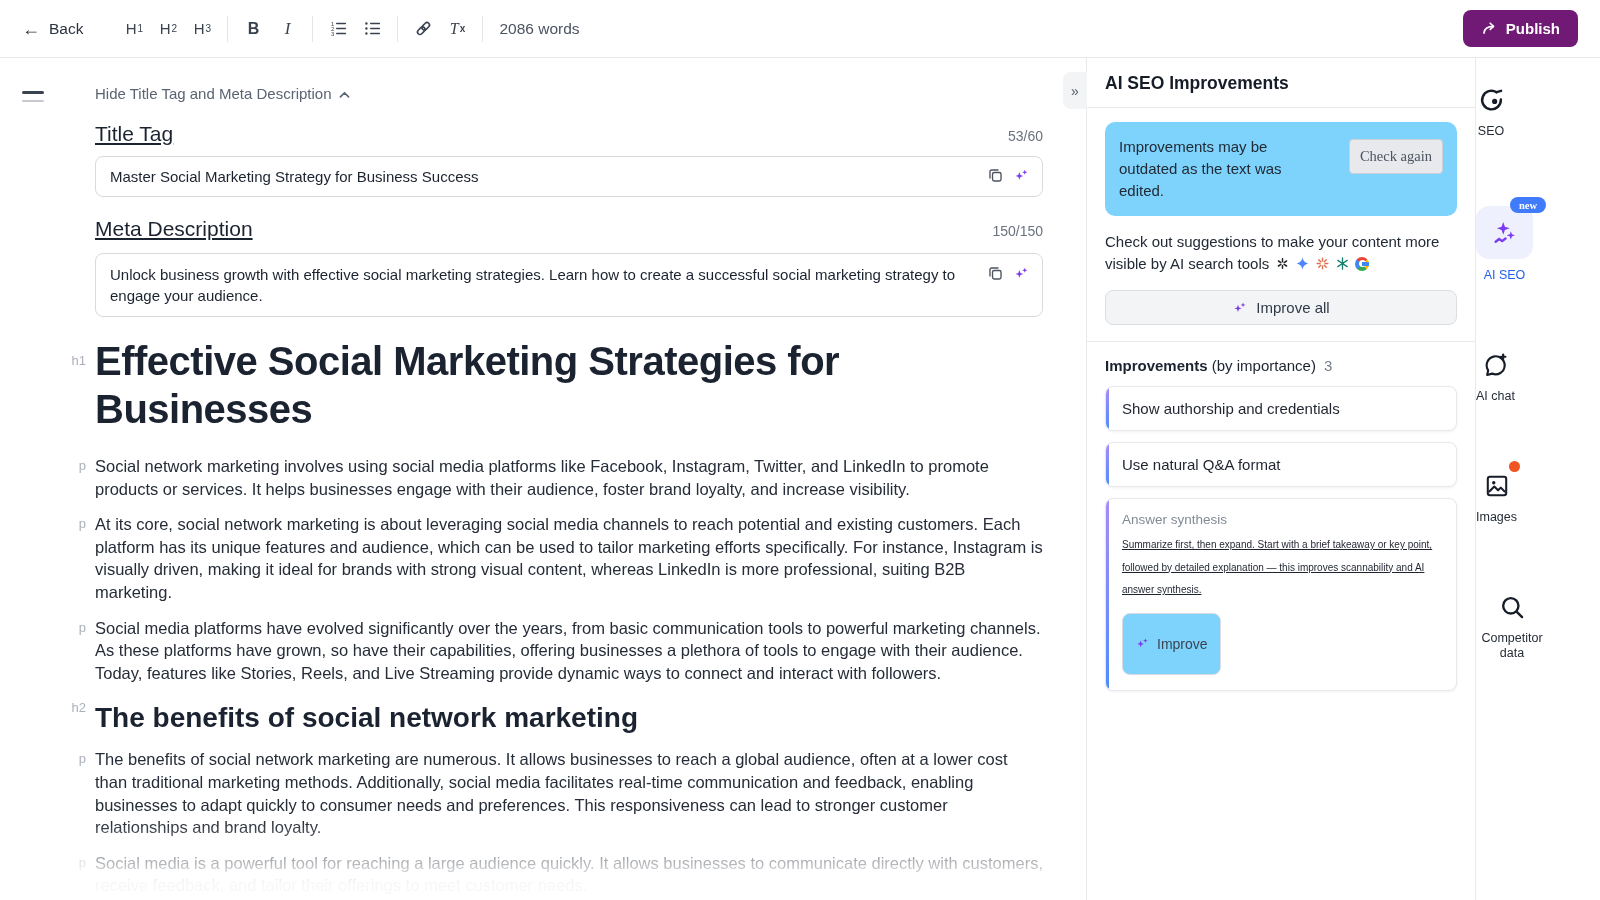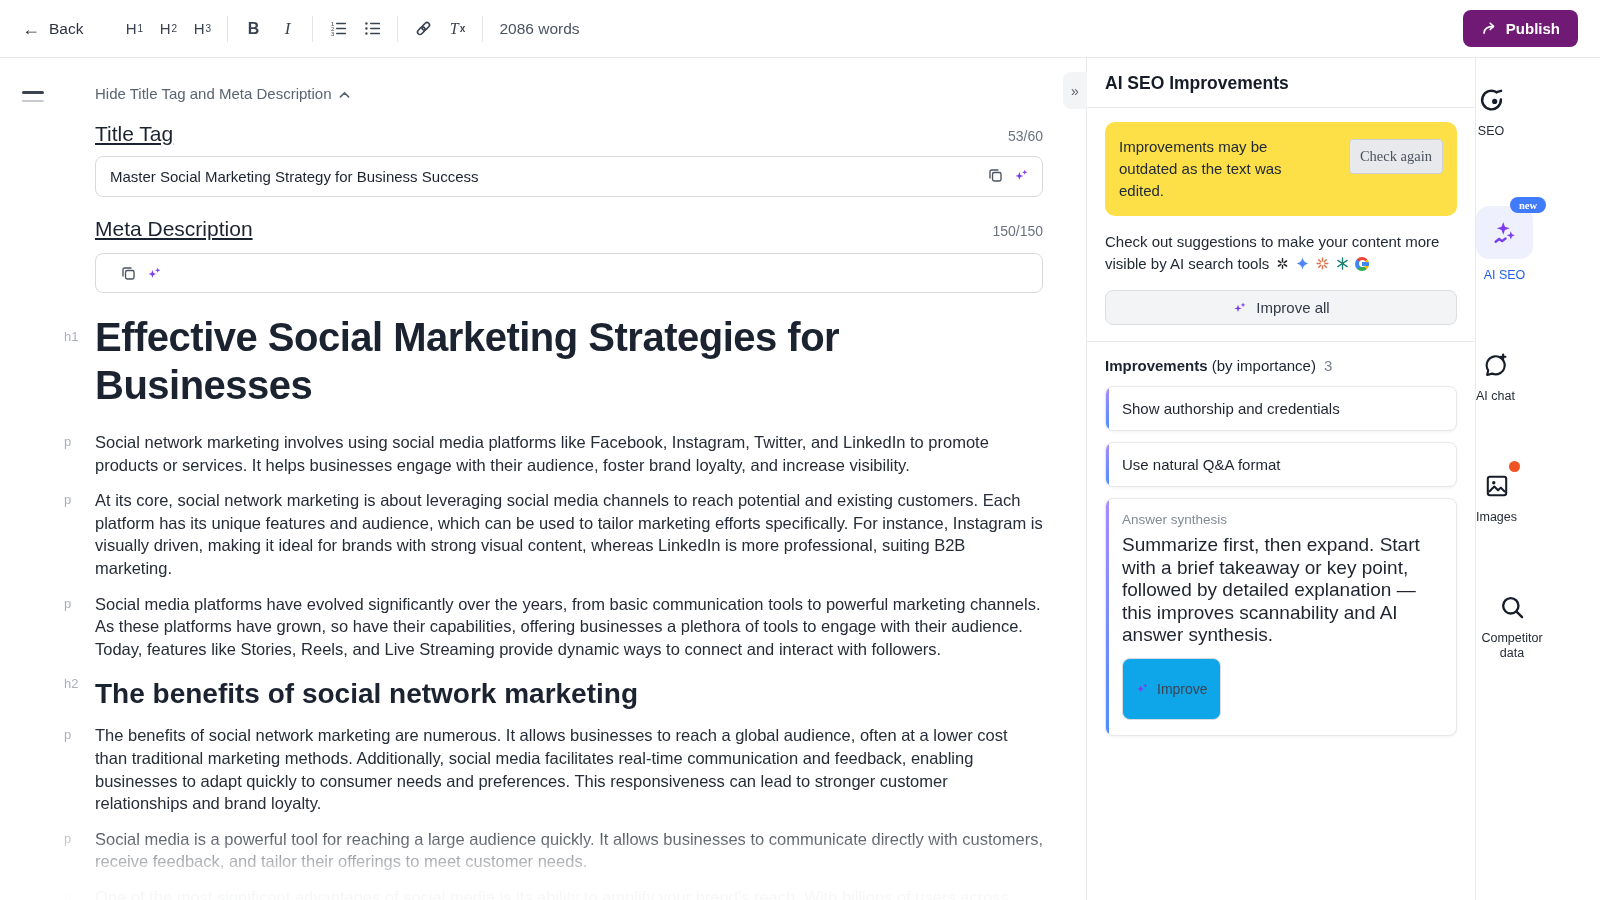--- a/index.html
+++ b/index.html
@@ -41,62 +41,62 @@
   .field-counter { font-size:14px; color:#6a7280; }
   .input-box { margin-top:10px; border:1px solid #d7dade; border-radius:8px; background:#fff;
     display:flex; align-items:flex-start; padding:9px 12px 9px 14px; }
   .input-text { flex:1; font-size:15px; color:#1c2330; line-height:21px; }
   .input-icons { display:flex; align-items:center; gap:9px; margin-left:10px; padding-top:1px; }
   .icon-btn { display:flex; align-items:center; justify-content:center; cursor:pointer; color:#4b5360; }
 
   
   .doc { margin-top:20px; width:948px; }
   .block { position:relative; }
-  .block .marker { position:absolute; left:-31px; width:22px; 
+  .block .marker { position:absolute; left:-31px; width:22px; text-align:right;
     font-size:13px; color:#abb0ba; }
   .doc h1 { font-size:40px; line-height:1.2; font-weight:bold; color:#1b2230; letter-spacing:-.5px; }
   .doc h2 { font-size:28px; line-height:1.25; font-weight:bold; color:#1b2230; }
   .b-h2 { margin-top:16px; }
   .doc p { font-size:16.5px; line-height:22.6px; color:#262d38; }
   .b-p { margin-top:13px; }
   .m-h1 { top:16px; } .m-h2 { top:0; } .m-p { top:3px; }
   .fade { position:absolute; left:0; right:0; bottom:0; height:78px; pointer-events:none;
     background:linear-gradient(to bottom, rgba(255,255,255,0), rgba(255,255,255,.96) 78%); }
 
   
   .panel { width:389px; flex:0 0 389px; border-left:1px solid #e7e9ec; position:relative; background:#fff; }
   .panel-tab { position:absolute; left:-24px; top:14px; width:24px; height:37px; background:#f3f4f6;
     border-radius:8px 0 0 8px; display:flex; align-items:center; justify-content:center;
     color:#555c66; font-size:14px; cursor:pointer; }
   .panel-header { padding:15px 18px 13px 18px; border-bottom:1px solid #e7e9ec; }
   .panel-title { font-size:17.5px; font-weight:bold; color:#171d28; }
   .panel-body { padding:14px 18px 0 18px; }
-  .notice { background:#fde047; border-radius:10px; padding:14px; display:flex; gap:28px; align-items:flex-start; }
+  .notice { background:#7dd3fc; border-radius:10px; padding:14px; display:flex; gap:28px; align-items:flex-start; }
   .notice-text { flex:1; font-size:15px; line-height:22px; color:#222a36; }
   .check-again { background:#e7e9ec; border:1px solid #ccd0d5; border-radius:4px; padding:8px 10px;
     font-size:14.5px; color:#4b5360; cursor:pointer; white-space:nowrap; margin-top:3px;font-family:Liberation Serif, serif; }
   .intro { margin-top:15px; font-size:15px; line-height:22px; color:#222a36; }
   .tool-icons { display:inline-flex; align-items:center; gap:5px; vertical-align:-2px; margin-left:2px; }
   .improve-all { margin-top:15px; width:100%; height:35px; background:#f3f4f6; border:1px solid #dcdee2;
     border-radius:8px; display:flex; align-items:center; justify-content:center; gap:8px;
     font-size:15px; color:#313a47; cursor:pointer; }
   .panel-divider { border-top:1px solid #e7e9ec; margin:16px -18px 0 -18px; }
   .imp-head { margin-top:15px; font-size:15px; color:#1c2330; }
   .imp-head b { font-weight:bold; }
   .imp-count { color:#79808c; margin-left:4px; }
   .cards { margin-top:12px; display:flex; flex-direction:column; gap:11px; }
   .card { position:relative; border:1px solid #e6e8eb; border-radius:8px; background:#fff;
     padding:13px 16px; box-shadow:0 1px 3px rgba(20,25,40,.06); overflow:hidden; cursor:pointer; }
   .card::before { content:""; position:absolute; left:0; top:0; bottom:0; width:3px;
     background:linear-gradient(180deg, #a78bfa, #4f8df9); }
   .card-title { font-size:15px; color:#1f2430; }
   .card-label { font-size:13.5px; color:#828a96; }
-  .card-bodytext { margin-top:7px; font-size:19px; line-height:22.5px; color:#1f2430; }
+  .card-bodytext { margin-top:7px; font-size:10px; line-height:22.5px; color:#1f2430;text-decoration:underline; }
   .improve-btn { margin-top:11px; display:inline-flex; align-items:center; gap:7px;
-    border:1px solid #d7dade; border-radius:8px; background:#0ea5e9; padding:22px 12px;
+    border:1px solid #d7dade; border-radius:8px; background:#7dd3fc; padding:22px 12px;
     font-size:14px; color:#3c4450; cursor:pointer; }
 
   
   .rail { flex:1; border-left:1px solid #e7e9ec; background:#fff; display:flex; flex-direction:column;
     align-items:flex-start; padding-top:27px;gap:42px; }
   .rail-item { display:flex; flex-direction:column; align-items:center; margin-bottom:25px; cursor:pointer; }
   .rail-icon { width:30px; height:30px; display:flex; align-items:center; justify-content:center; color:#1f2430; position:relative; }
   .rail-label { margin-top:9px; font-size:12.5px; color:#262d38; text-align:center; line-height:15px; }
   .rail-tile { position:relative; width:57px; height:53px; background:#eef0fd; border-radius:13px;
     display:flex; align-items:center; justify-content:center; }
@@ -226,20 +226,21 @@
               </svg>
             </span>
           </div>
         </div>
 
         <div class="field-row">
           <span class="field-label">Meta Description</span>
           <span class="field-counter">150/150</span>
         </div>
         <div class="input-box" style="margin-top:12px; padding-top:10px; padding-bottom:10px;">
+          <div class="input-text" style="max-width:880px;">Unlock business growth with effective social marketing strategies. Learn how to create a successful social marketing strategy to engage your audience.</div>
           <div class="input-icons">
             <span class="icon-btn">
               <svg width="17" height="17" viewBox="0 0 20 20" fill="none" stroke="#4b5360" stroke-width="1.6">
                 <rect x="6.5" y="6.5" width="10" height="10" rx="2"></rect>
                 <path d="M13.5 3.5 H5.5 a2 2 0 0 0 -2 2 v8"></path>
               </svg>
             </span>
             <span class="icon-btn">
               <svg width="17" height="17" viewBox="0 0 20 20" fill="#7c3aed">
                 <path d="M7.5 6 L8.7 9.3 L12 10.5 L8.7 11.7 L7.5 15 L6.3 11.7 L3 10.5 L6.3 9.3 Z"></path>

